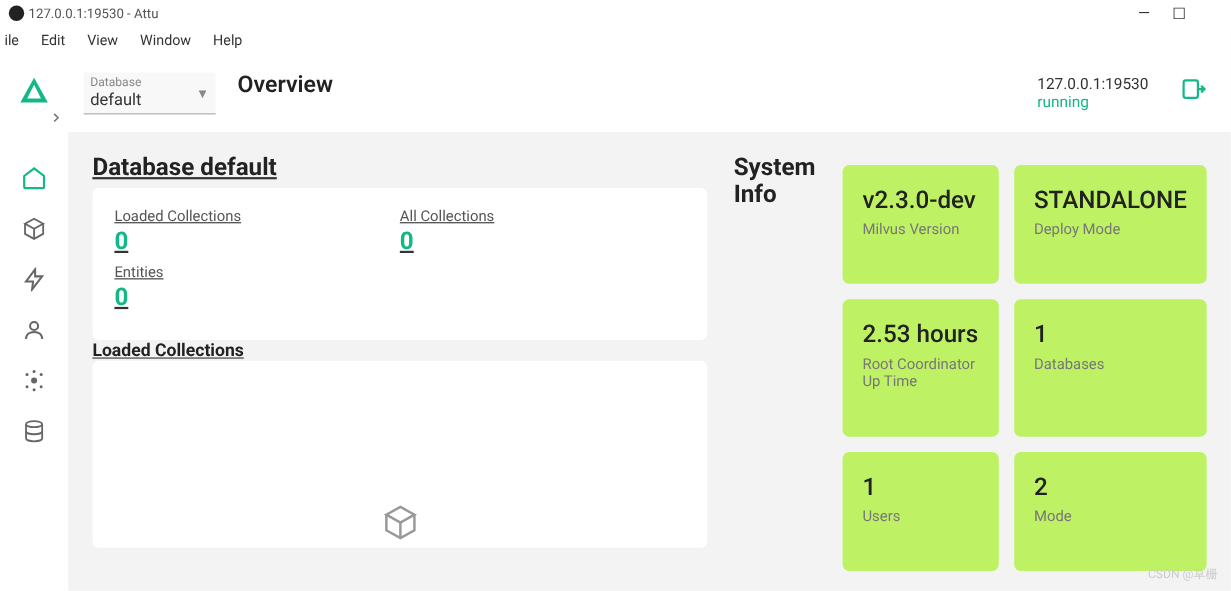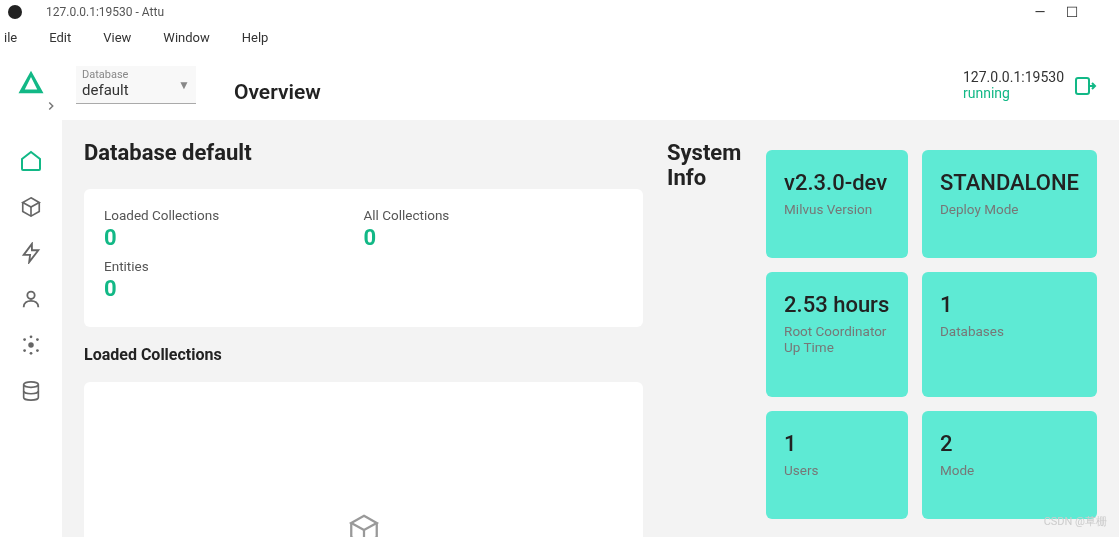--- a/index.html
+++ b/index.html
@@ -1,72 +1,72 @@
 <!DOCTYPE html>
 <html><head>
   <meta charset="utf-8">
   <style>
     * { box-sizing: border-box; margin: 0; padding: 0; }
     body { font-family: -apple-system, BlinkMacSystemFont, "Segoe UI", Roboto, sans-serif; font-size: 14px; color: #333; background: #fff; width: 1119px; height: 537px; overflow: hidden; }
     
     .titlebar { display: flex; align-items: center; justify-content: space-between; height: 24px; padding: 0 8px; background: #fff; }
-    .titlebar-left { display: flex; align-items: center; gap: 24px; }
+    .titlebar-left { display: flex; align-items: center; gap: 4px; }
     .titlebar-icon { width: 14px; height: 14px; border-radius: 50%; background: #222; display: inline-block; }
     .titlebar-title { font-size: 12px; color: #555; }
     .window-controls { display: flex; gap: 18px; align-items: center; }
     .wc { width: 14px; height: 14px; display: flex; align-items: center; justify-content: center; font-size: 14px; color: #333; cursor: default; }
     
-    .menubar { display: flex; gap: 12px; padding: 4px 2px; border-bottom: 1px solid transparent; }
+    .menubar { display: flex; gap: 0; padding: 4px 2px; border-bottom: 1px solid transparent; }
     .menu-item { padding: 2px 10px; font-size: 13px; color: #333; cursor: default; }
     .menu-item:first-child { padding-left: 2px; }
     
     .app { display: flex; height: calc(537px - 24px - 26px); }
     
     .sidebar { width: 62px; background: #fff; display: flex; flex-direction: column; align-items: center; padding-top: 16px; gap: 20px; }
     .logo-wrap { position: relative; width: 50px; display:flex; flex-direction:column; align-items:center;}
     .logo { color: #12b886; }
     .expand-caret { position: absolute; right: -2px; bottom: -18px; color: #777; font-size: 16px; }
     .nav-icons { display: flex; flex-direction: column; gap: 22px; margin-top: 30px; align-items: center; }
     .nav-icon { width: 24px; height: 24px; color: #666; display:flex; align-items:center; justify-content:center;}
     .nav-icon.active { color: #12b886; }
     .nav-icon svg { display:block; }
     
     .content { flex: 1; display: flex; flex-direction: column; }
     
     .topbar { display: flex; align-items: center; justify-content: space-between; padding: 14px 22px 16px 14px; }
-    .topbar-left { display: flex; align-items: flex-end; gap: 38px; }
+    .topbar-left { display: flex; align-items: flex-start; gap: 20px; }
     .db-select { border-bottom: 1px solid #aaa; padding: 2px 24px 4px 6px; position: relative; min-width: 120px; background:#f8f8f8; }
     .db-select-label { font-size: 11px; color: #888; }
     .db-select-value { font-size: 15px; color: #333; }
     .db-select-caret { position: absolute; right: 6px; top: 50%; transform: translateY(-50%); color: #888; font-size: 12px; }
     .page-title { font-size: 21px; font-weight: 600; color: #222; }
-    .topbar-right { display:flex; align-items:flex-end; gap: 9px; }
+    .topbar-right { display:flex; align-items:flex-start; gap: 29px; }
     .conn-info { text-align: left; }
     .conn-addr { font-size: 14px; color: #333; }
     .conn-status { font-size: 14px; color: #12b886; }
     .exit-icon { color: #12b886; }
     
     .main { flex: 1; background: #f3f3f3; padding: 20px 22px; display: flex; gap: 24px; overflow: hidden; }
-    .col-left { flex: 1; display: flex; flex-direction: column; gap: 18px; min-width: 0;}
+    .col-left { flex: 1; display: flex; flex-direction: column; min-width: 0; text-decoration: underline;}
     .col-right { width: 430px; display: flex; flex-direction: row; }
     
     .section-title { font-size: 22px; font-weight: 700; color: #222; margin-bottom: 6px; }
     
     .card { background: #fff; border-radius: 6px; padding: 18px 20px; }
     .stats-card { display: flex; flex-wrap: wrap; }
     .stat-block { width: 50%; margin-bottom: 8px;}
     .stat-label { font-size: 13.5px; color: #555; margin-bottom: 2px;}
     .stat-value { font-size: 22px; font-weight: 700; color: #12b886; }
     
     .loaded-title { font-size: 16px; font-weight: 700; color: #222; }
     .empty-card { min-height: 170px; display:flex; align-items:flex-end; justify-content:center; padding-bottom: 2px;}
     .empty-icon { color: #999; }
     
     .sys-grid { display: grid; grid-template-columns: 1fr 1fr; gap: 14px; margin-top: 10px;}
-    .sys-card { background:#5eead4; border-radius: 6px; padding: 20px 18px; }
+    .sys-card { background:#bef264; border-radius: 6px; padding: 20px 18px; }
     .sys-value { font-size: 22px; font-weight: 500; color: #222; margin-bottom: 6px; }
     .sys-label { font-size: 13.5px; color: #777; }
     
     .watermark { position: fixed; right: 12px; bottom: 8px; font-size: 11px; color: #ccc; text-align: center; }
   </style>
 </head>
 <body>
 
 <div class="titlebar">
   <div class="titlebar-left">

